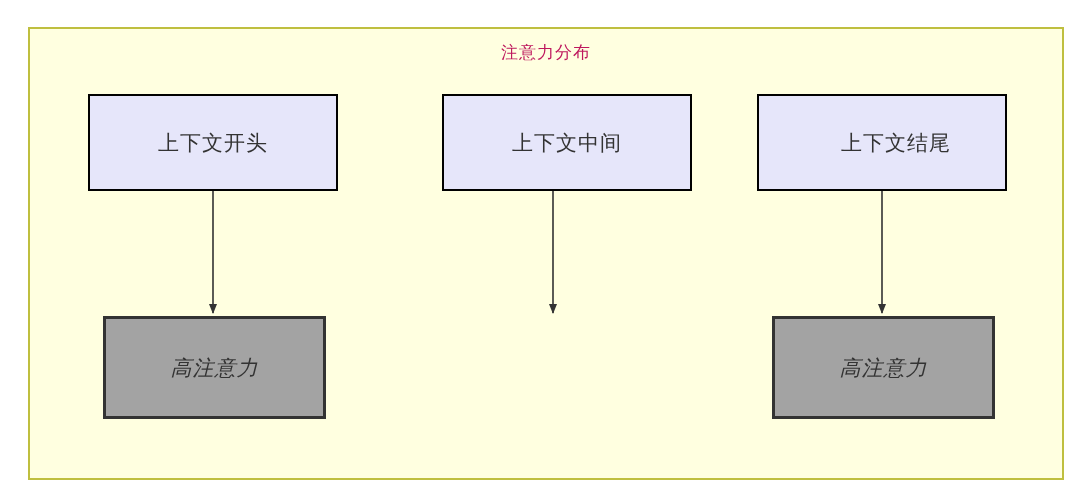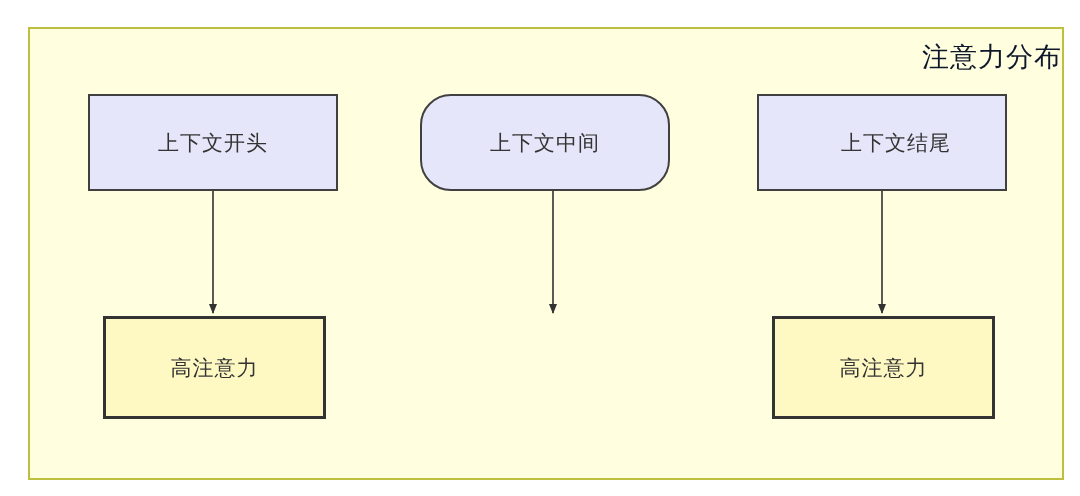--- a/index.html
+++ b/index.html
@@ -28,58 +28,59 @@
     height: 453px;
     background: #ffffe0;
     border: 2px solid #bfbf3f;
     box-sizing: border-box;
   }
   .subgraph-title {
     position: absolute;
     left: 0;
     top: 15px;
     width: 100%;
-    text-align: right;
-    font-size: 27px;
-    color: #0f172a;
+    text-align: center;
+    font-size: 17px;
+    color: #be185d;
     letter-spacing: 1px;
     line-height: 1;
   }
   
   .node {
     position: absolute;
     display: flex;
     align-items: center;
     justify-content: center;
     box-sizing: border-box;
     font-size: 21px;
     color: #333333;
     letter-spacing: 1px;
     text-align: center;
   }
   .node-context {
     background: #e6e6fa;
-    border: 2px solid #404040;
+    border: 2px solid #000000;
     width: 250px;
     height: 97px;
   }
   .node-attn {
     width: 223px;
     height: 103px;
     border: 3px solid #333333;
   }
   .fill-high {
-    background: #fef9c3;
+    background: #a3a3a3;
+    font-style: italic;
   }
   .fill-low {
     background: #ff9999;
   }
   
   .col-1-top { left: 88px;  top: 94px; }
-  .col-2-top { left: 420px; top: 94px; border-radius: 31px; }
+  .col-2-top { left: 442px; top: 94px; }
   .col-3-top { left: 757px; top: 94px; padding-left: 28px; }
 
   .col-1-bot { left: 103px; top: 316px; }
   .col-2-bot { left: 441px; top: 316px; }
   .col-3-bot { left: 772px; top: 316px; }
 
   
   .edges {
     position: absolute;
     left: 0;

